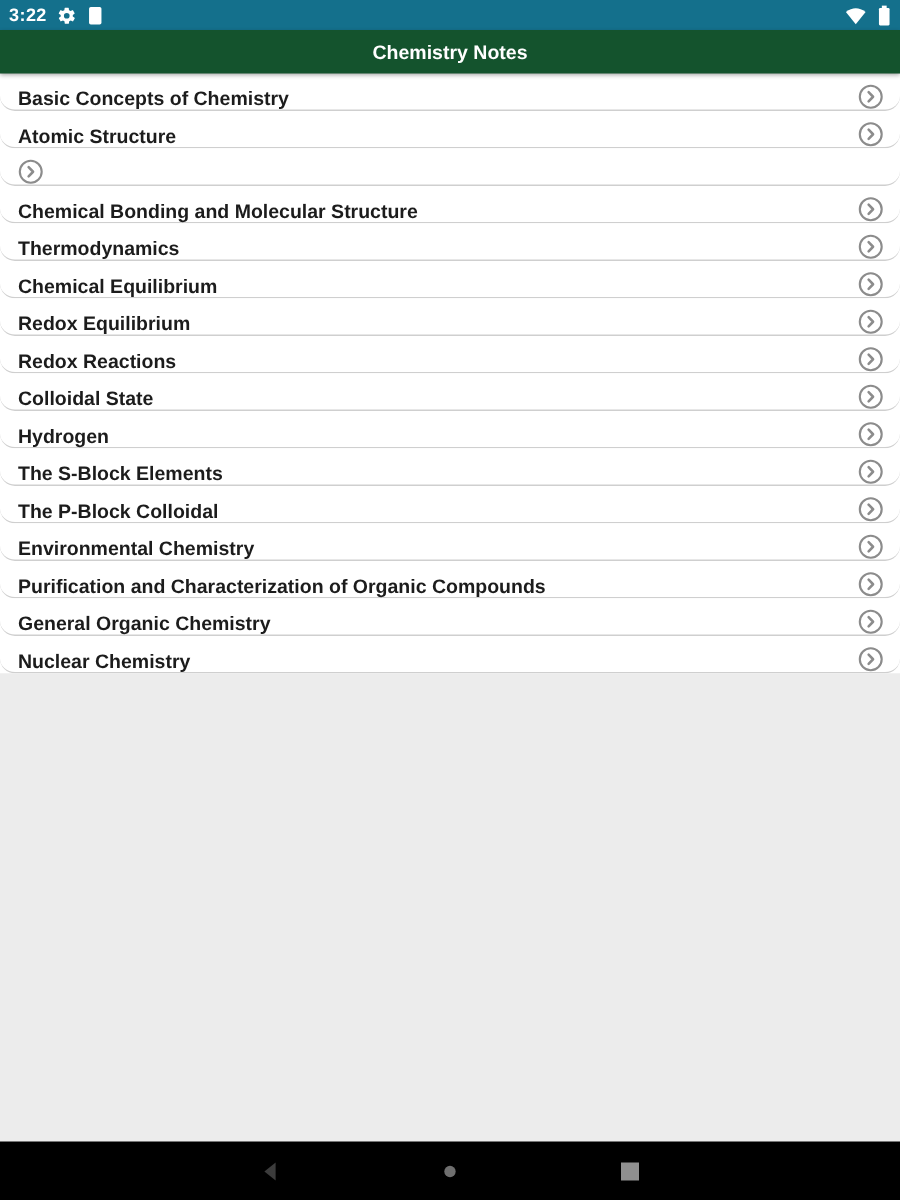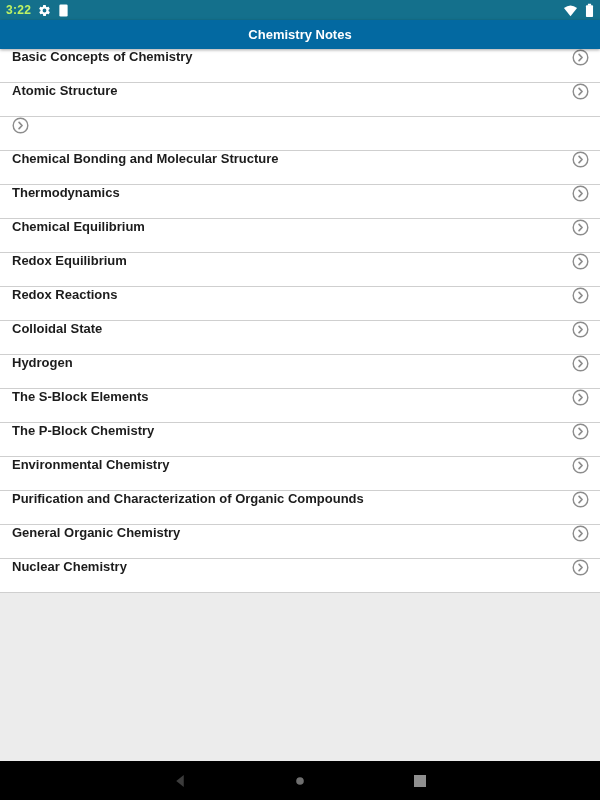--- a/index.html
+++ b/index.html
@@ -11,21 +11,21 @@
   .screen {
     width: 600px; height: 800px;
     display: flex; flex-direction: column;
     background: #ececec;
   }
 
   
   .status-bar {
     height: 20px;
     background: #14708c;
-    color: #bef264;
+    color: #ffffff;
     display: flex;
     align-items: center;
     justify-content: space-between;
     padding: 0 6px;
     flex: 0 0 auto;
   }
   .sb-left, .sb-right {
     display: flex;
     align-items: center;
     gap: 7px;
@@ -34,49 +34,50 @@
     font-size: 12px;
     font-weight: bold;
     letter-spacing: 0.3px;
   }
   .sb-icon { display: inline-flex; align-items: center; }
   .sb-icon svg { display: block; }
 
   
   .app-bar {
     height: 29px;
-    background: #0369a1;
+    background: #14532d;
     display: flex;
     align-items: center;
     justify-content: center;
     flex: 0 0 auto;
     box-shadow: 0 1px 3px rgba(0,0,0,0.35);
     position: relative;
     z-index: 2;
   }
   .app-bar h1 {
     color: #ffffff;
     font-size: 13px;
     font-weight: bold;
   }
 
   
   .list {
     flex: 0 0 auto;
     background: #ffffff;
   }
   .list-item {
-    height: 34px;
+    height: 25px;
     background: #ffffff;
     border-bottom: 1px solid #cfcfcf;
     display: flex;
-    align-items: flex-start;
+    align-items: flex-end;
     justify-content: space-between;
     padding: 0 11px 0 12px;
     cursor: pointer;
+    border-radius: 10px;
   }
   .item-label {
     font-size: 13px;
     font-weight: bold;
     color: #1c1c1c;
     white-space: nowrap;
   }
   .chevron { display: inline-flex; align-items: center; }
   .chevron svg { display: block; }
 
@@ -248,21 +249,21 @@
       <span class="item-label">The S-Block Elements</span>
       <span class="chevron">
         <svg width="17" height="17" viewBox="0 0 24 24">
           <circle cx="12" cy="12" r="10.3" fill="none" stroke="#8c8c8c" stroke-width="2"></circle>
           <path d="M10 7.7 L14.2 12 L10 16.3" fill="none" stroke="#8c8c8c" stroke-width="2.4" stroke-linecap="round" stroke-linejoin="round"></path>
         </svg>
       </span>
     </div>
 
     <div class="list-item">
-      <span class="item-label">The P-Block Chemistry</span>
+      <span class="item-label">The P-Block Colloidal</span>
       <span class="chevron">
         <svg width="17" height="17" viewBox="0 0 24 24">
           <circle cx="12" cy="12" r="10.3" fill="none" stroke="#8c8c8c" stroke-width="2"></circle>
           <path d="M10 7.7 L14.2 12 L10 16.3" fill="none" stroke="#8c8c8c" stroke-width="2.4" stroke-linecap="round" stroke-linejoin="round"></path>
         </svg>
       </span>
     </div>
 
     <div class="list-item">
       <span class="item-label">Environmental Chemistry</span>

